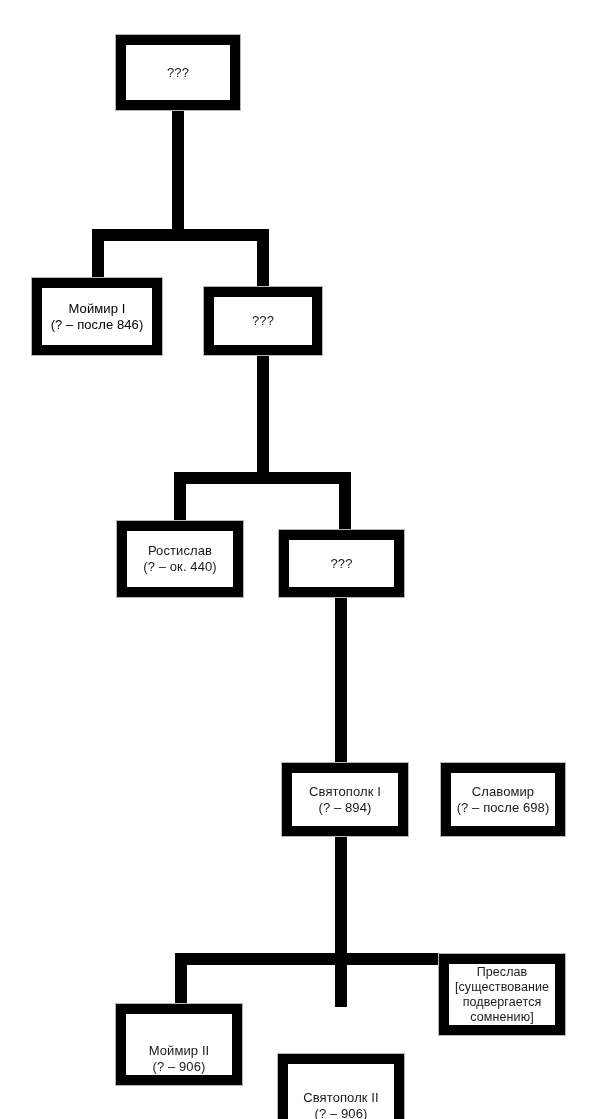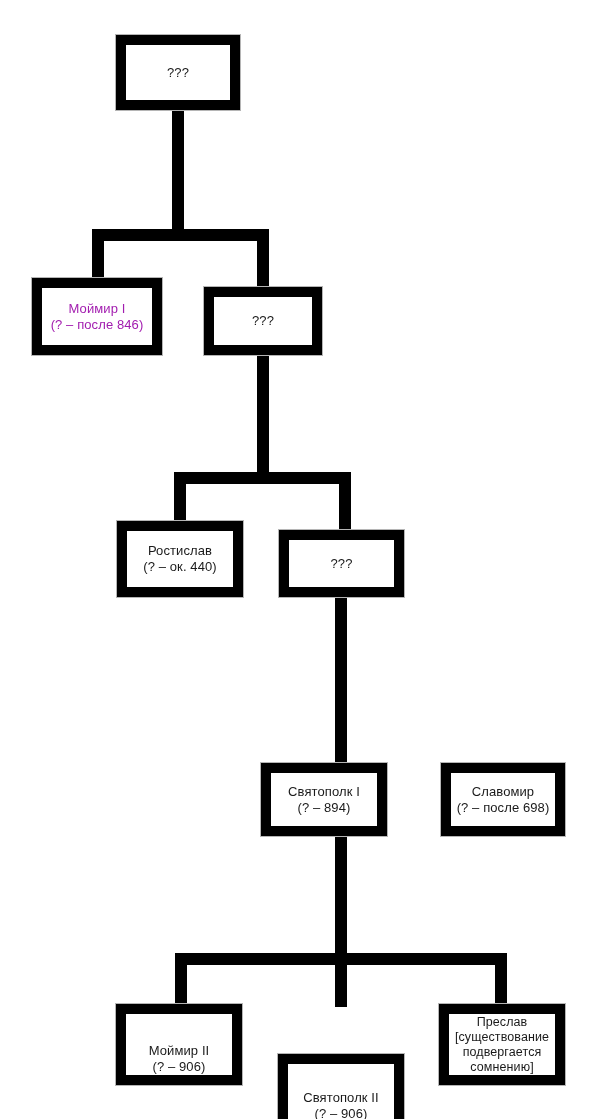--- a/index.html
+++ b/index.html
@@ -71,41 +71,41 @@
     <div class="connector" style="left: 175px; top: 953px; width: 12px; height: 54px; background: rgb(0, 0, 0);"></div>
     <div class="connector" style="left: 335px; top: 953px; width: 12px; height: 54px; background: rgb(0, 0, 0);"></div>
     <div class="connector" style="left: 495px; top: 953px; width: 12px; height: 54px; background: rgb(0, 0, 0);"></div>
     <div class="node" style="left: 115px; top: 34px; width: 126px; height: 77px;">
       <div class="node-inner">
         <div class="node-label" style="color: rgb(26, 26, 26);">???</div>
       </div>
     </div>
     <div class="node" style="left: 31px; top: 277px; width: 132px; height: 79px;">
       <div class="node-inner">
-        <div class="node-label" style="color: #a21caf;">Моймир I
+        <div class="node-label" style="color: #000000;">Моймир I
 (? – после 846)</div>
       </div>
     </div>
     <div class="node" style="left: 203px; top: 286px; width: 120px; height: 70px;">
       <div class="node-inner">
         <div class="node-label" style="color: rgb(26, 26, 26);">???</div>
       </div>
     </div>
     <div class="node" style="left: 116px; top: 520px; width: 128px; height: 78px;">
       <div class="node-inner">
         <div class="node-label" style="color: rgb(26, 26, 26);">Ростислав
 (? – ок. 440)</div>
       </div>
     </div>
     <div class="node" style="left: 278px; top: 529px; width: 127px; height: 69px;">
       <div class="node-inner">
         <div class="node-label" style="color: rgb(26, 26, 26);">???</div>
       </div>
     </div>
-    <div class="node" style="left: 260px; top: 762px; width: 128px; height: 75px;">
+    <div class="node" style="left: 281px; top: 762px; width: 128px; height: 75px;">
       <div class="node-inner">
         <div class="node-label" style="color: rgb(26, 26, 26);">Святополк I
 (? – 894)</div>
       </div>
     </div>
     <div class="node" style="left: 440px; top: 762px; width: 126px; height: 75px;">
       <div class="node-inner">
         <div class="node-label" style="color: rgb(26, 26, 26);">Славомир
 (? – после 698)</div>
       </div>
@@ -115,21 +115,21 @@
         <div class="node-label" style="color: rgb(26, 26, 26); margin-top: 28px;">Моймир II
 (? – 906)</div>
       </div>
     </div>
     <div class="node" style="left: 277px; top: 1053px; width: 128px; height: 106px;">
       <div class="node-inner">
         <div class="node-label" style="color: rgb(26, 26, 26);">Святополк II
 (? – 906)</div>
       </div>
     </div>
-    <div class="node" style="left: 438px; top: 1003px; width: 128px; height: 83px;">
+    <div class="node" style="left: 438px; top: 953px; width: 128px; height: 83px;">
       <div class="node-inner">
         <div class="node-label small" style="color: rgb(26, 26, 26);">Преслав
 [существование
 подвергается
 сомнению]</div>
       </div>
     </div>
   </div>
 
 </body></html>

